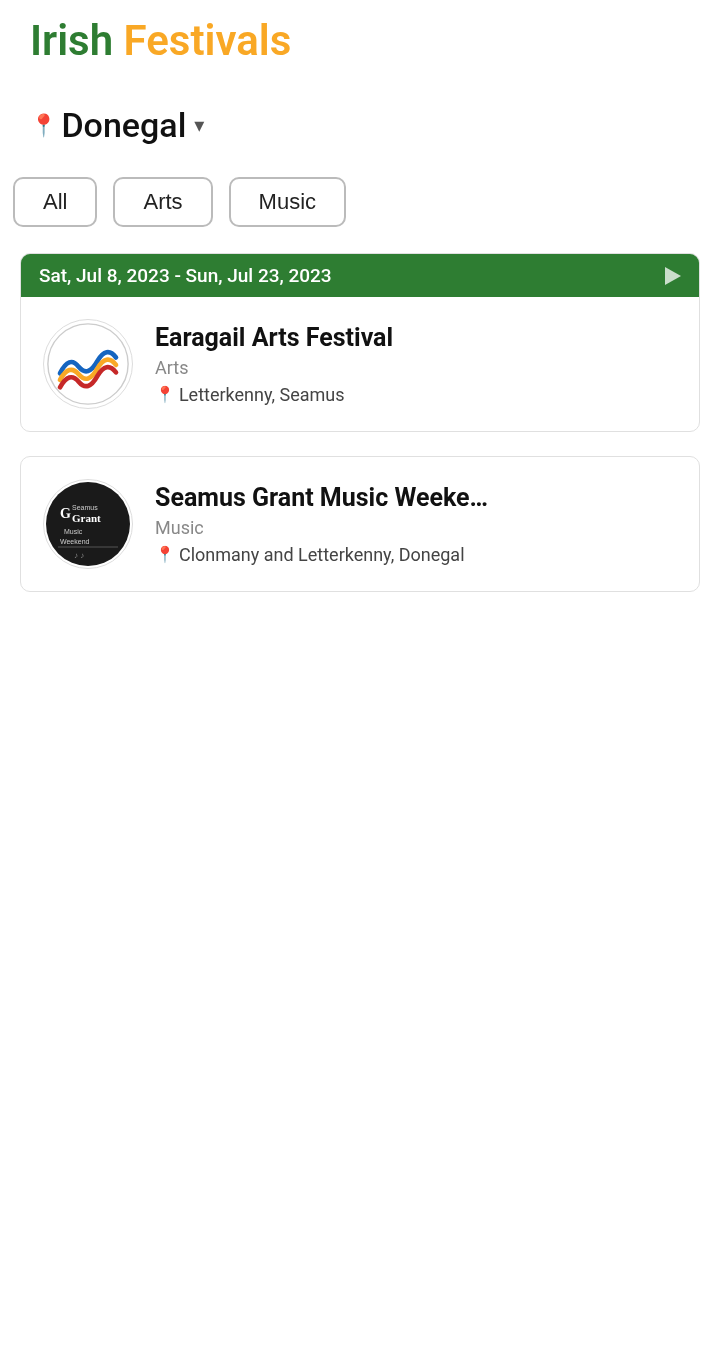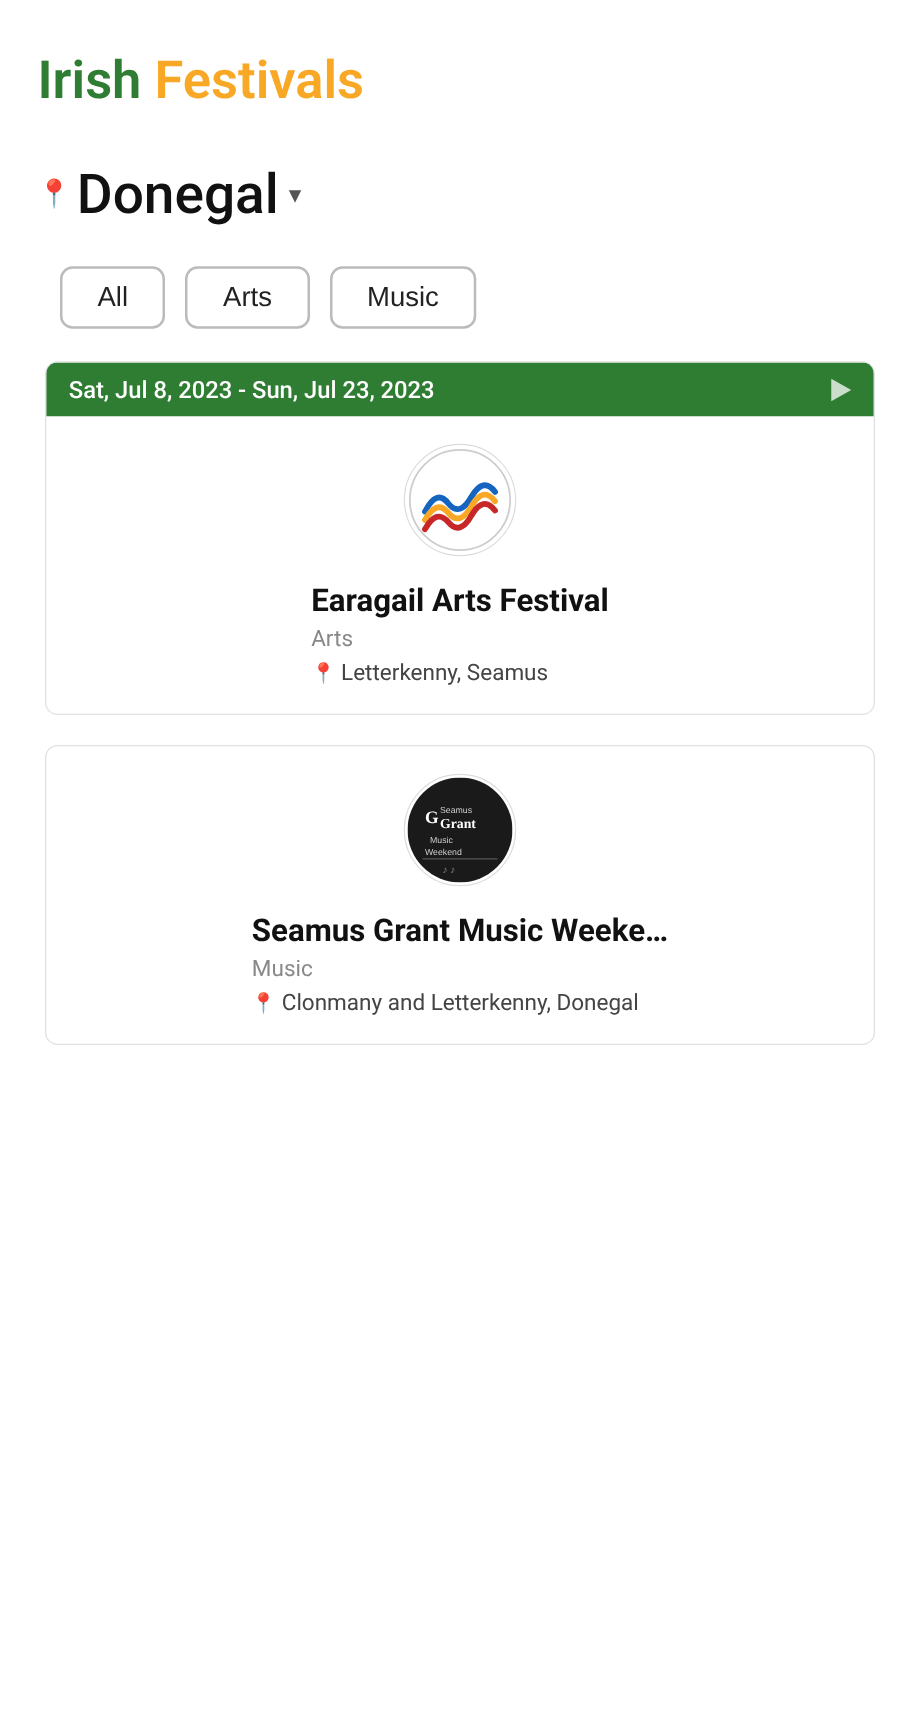--- a/index.html
+++ b/index.html
@@ -12,21 +12,21 @@
     body {
       font-family: 'Roboto', Arial, sans-serif;
       background: #ffffff;
       width: 720px;
       min-height: 1370px;
       overflow-x: hidden;
     }
 
     
     .app-header {
-      padding: 40px 30px 20px 30px;
+      padding: 16px 30px 20px 30px;
     }
 
     .app-title {
       font-size: 42px;
       font-weight: 600;
       letter-spacing: 0;
     }
 
     .title-irish {
       color: #2e7d32;
@@ -43,58 +43,57 @@
       padding: 20px 30px 10px 30px;
     }
 
     .location-pin-icon {
       color: #555;
       font-size: 22px;
       margin-right: 4px;
     }
 
     .location-text {
-      font-size: 44px;
+      font-size: 34px;
       font-weight: 500;
       color: #111;
     }
 
     .location-chevron {
       margin-left: 8px;
       font-size: 20px;
       color: #555;
     }
 
     
     .filter-bar {
       display: flex;
       flex-direction: row;
       align-items: center;
-      padding: 22px 30px 16px 48px;
+      padding: 22px 30px 16px 13px;
       gap: 16px;
     }
 
     .filter-btn {
       border: 2px solid #bbb;
       border-radius: 10px;
       background: #fff;
       font-size: 22px;
       color: #222;
       padding: 10px 28px;
       cursor: pointer;
       font-weight: 400;
     }
 
     
     .festivals-list {
       padding: 10px 20px 30px 20px;
       display: flex;
       flex-direction: column;
       gap: 0;
-      margin-left: 16px;
     }
 
     .festival-card {
       border: 1.5px solid #e0e0e0;
       border-radius: 10px;
       margin-bottom: 24px;
       overflow: hidden;
       background: #fff;
     }
 
@@ -118,21 +117,21 @@
       height: 0;
       border-top: 9px solid transparent;
       border-bottom: 9px solid transparent;
       border-left: 16px solid rgba(255,255,255,0.75);
       margin-left: 12px;
       flex-shrink: 0;
     }
 
     .festival-body {
       display: flex;
-      flex-direction: column;
+      flex-direction: row;
       align-items: center;
       padding: 22px 22px 22px 22px;
       gap: 22px;
     }
 
     .festival-logo {
       width: 90px;
       height: 90px;
       border-radius: 50%;
       border: 1.5px solid #ddd;

